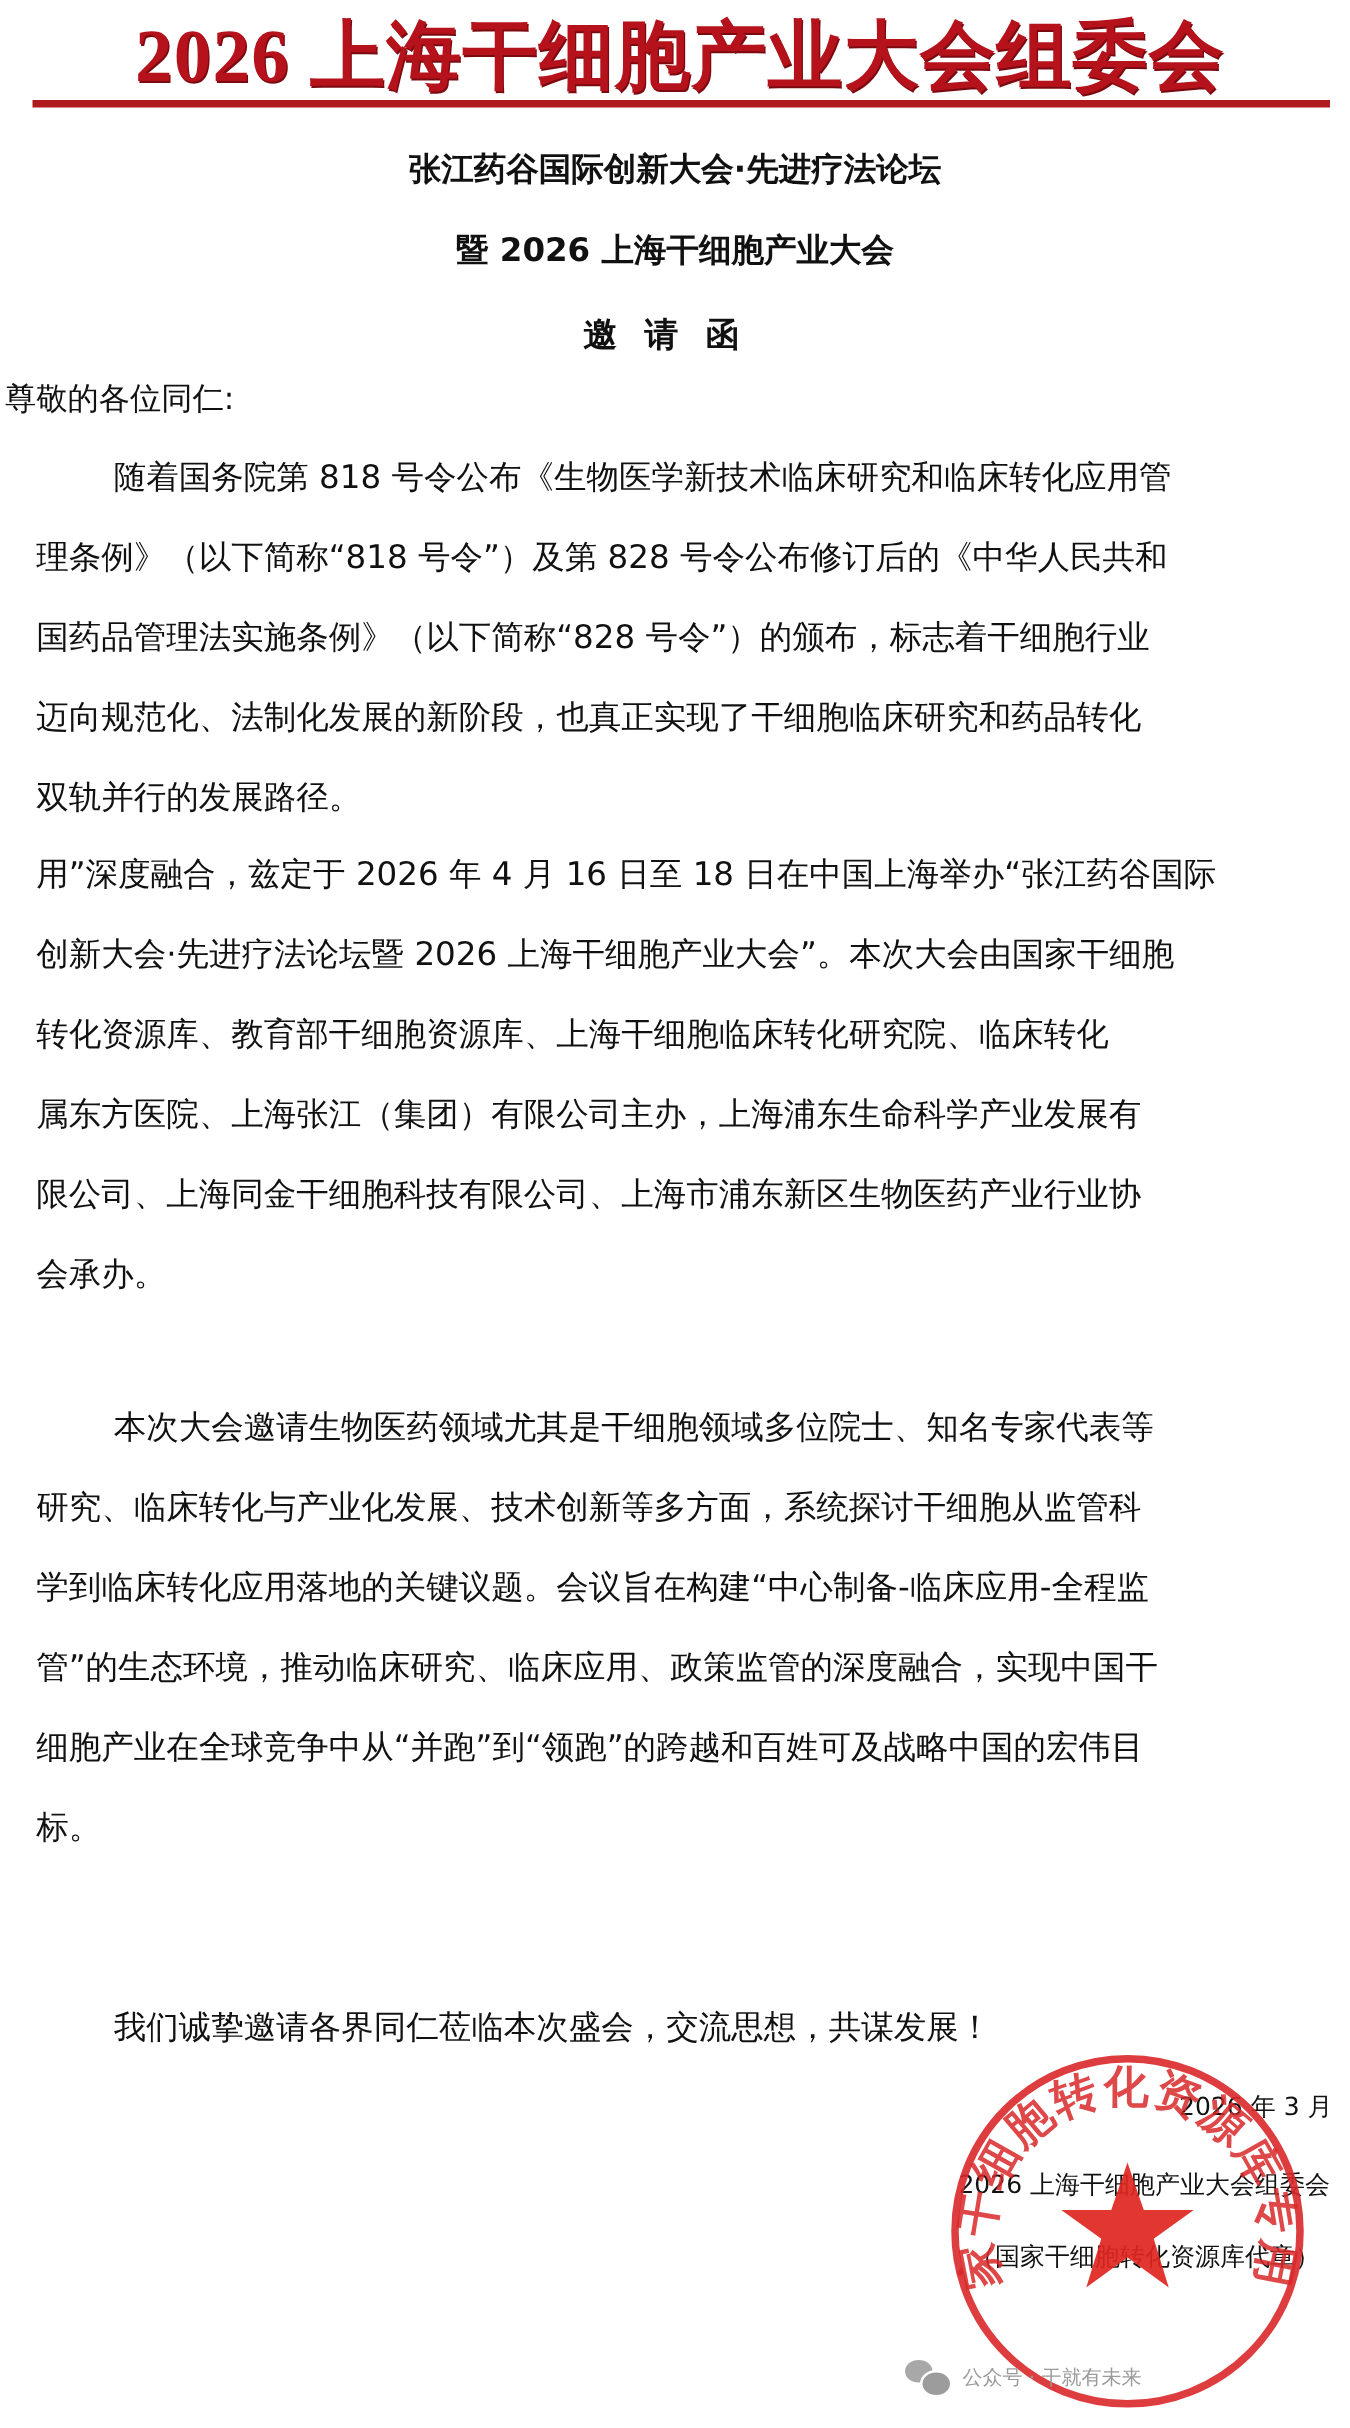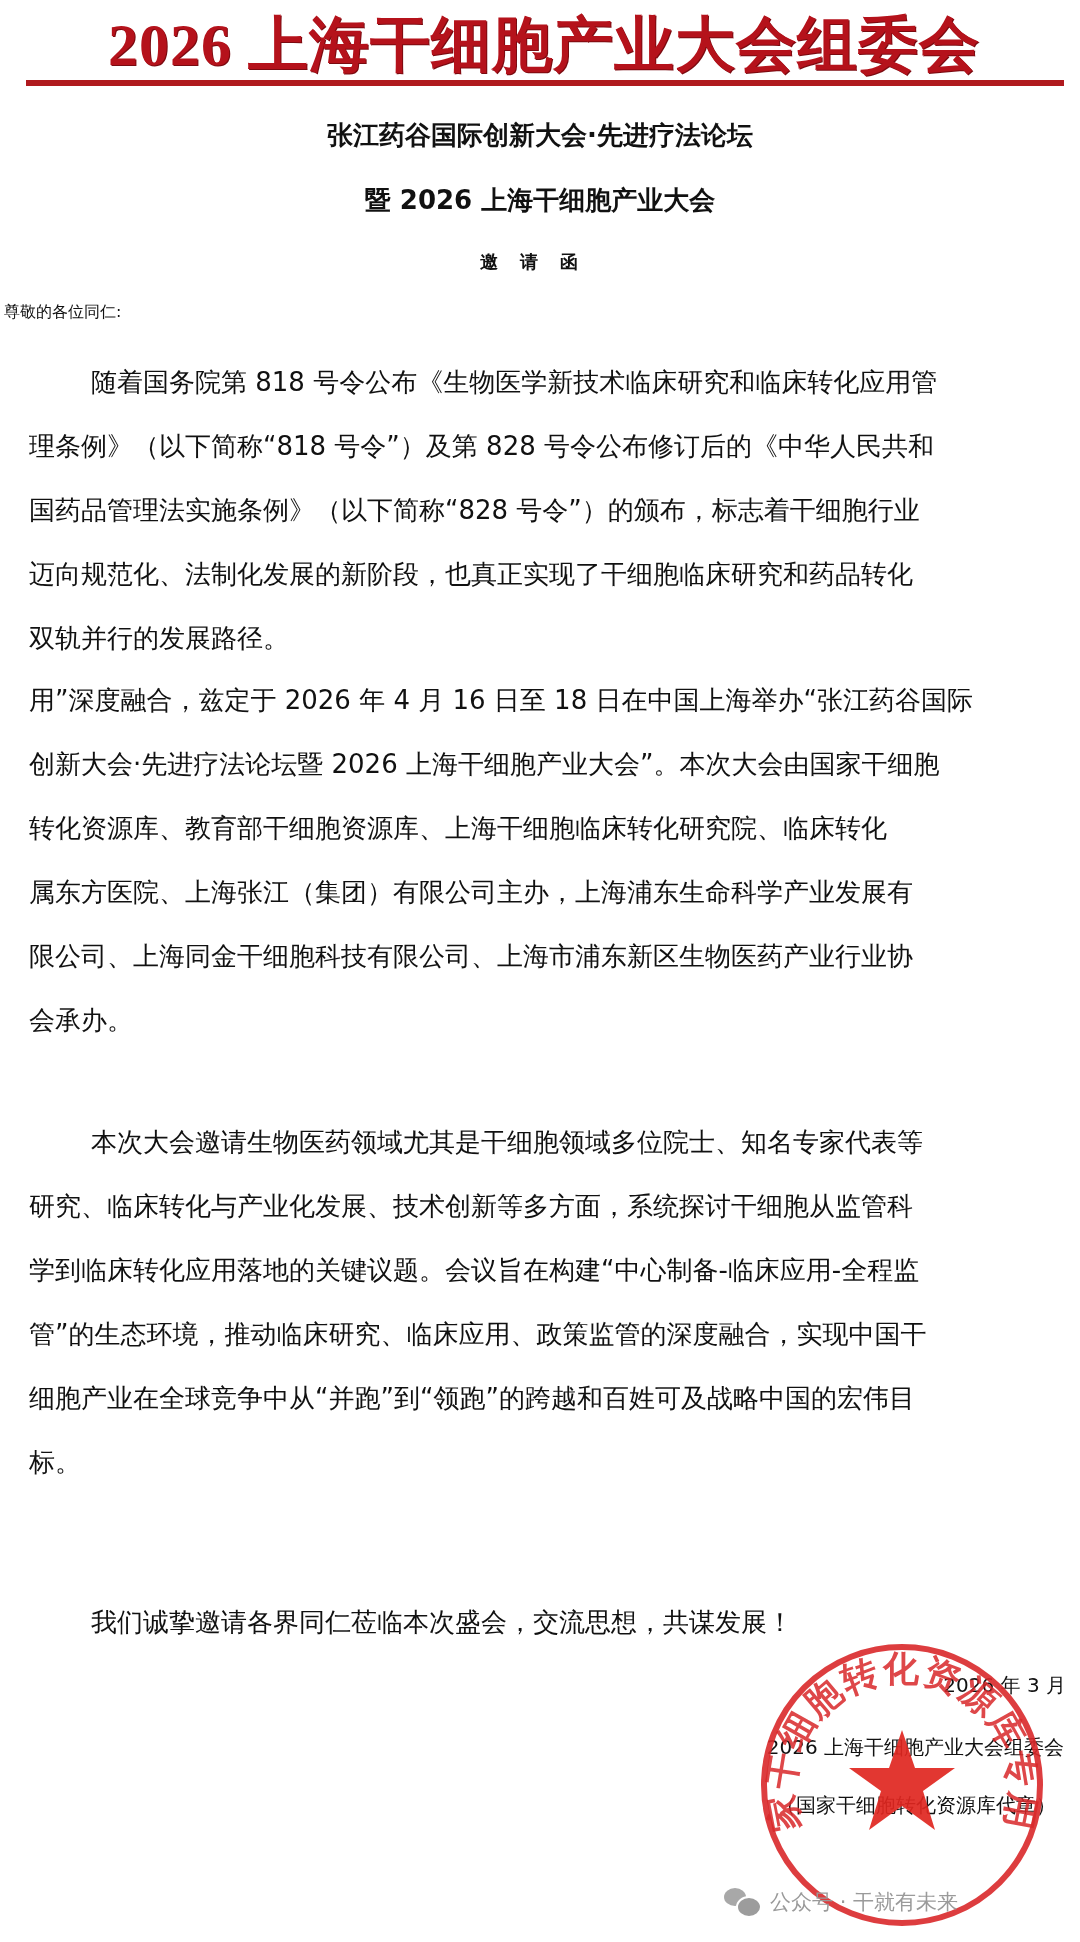--- a/index.html
+++ b/index.html
@@ -21,23 +21,23 @@
   .banner-rule {
     position: absolute; left: 26px; top: 80px; width: 1038px; height: 6px;
     background: #b01a1e;
   }
   .title {
     position: absolute; left: 0; width: 1080px; text-align: center;
     font-weight: bold; font-size: 26px; color: #111;
   }
   .t1 { top: 118px; }
   .t2 { top: 183px; }
-  .t3 { top: 250px; letter-spacing: 22px; font-size: 18px; }
+  .t3 { top: 250px; letter-spacing: 22px; font-size: 27px; }
   .salutation {
-    position: absolute; left: 4px; top: 302px; font-size: 16px;
+    position: absolute; left: 4px; top: 302px; font-size: 25px;
   }
   .para {
     position: absolute; left: 6px; width: 1064px;
     font-size: 26px; line-height: 64px; text-align: justify; margin-left: 23px;
   }
   .para .line { display: block; white-space: nowrap; height: 64px; }
   .indent { padding-left: 62px; }
   .p1 { top: 350px; }
   .p2 { top: 668px; }
   .p3 { top: 1110px; }
@@ -48,21 +48,21 @@
   }
   .sig-date { top: 1672px; right: 14px; }
   .sig-org { top: 1734px; }
   .sig-note { top: 1792px; right: 24px; }
   .seal {
     position: absolute; left: 757px; top: 1640px; width: 290px; height: 290px;
     pointer-events: none;
   }
   .watermark {
     position: absolute; left: 722px; top: 1882px; height: 40px;
-    display: flex; align-items: center; color: #9a9a9a; font-size: 21px;
+    display: flex; align-items: center; color: #9a9a9a; font-size: 16px;
   }
   .watermark .wx { width: 40px; height: 32px; margin-right: 8px; position: relative; }
   .wx .b1 { position:absolute; left:2px; top:2px; width:22px; height:18px; border-radius:50%; background:#a8a8a8; }
   .wx .b2 { position:absolute; left:14px; top:10px; width:22px; height:18px; border-radius:50%; background:#9c9c9c; border:2px solid #fff; }
 </style>
 </head>
 <body>
 
 <div class="banner">
   <div class="banner-text">2026 上海干细胞产业大会组委会</div>

